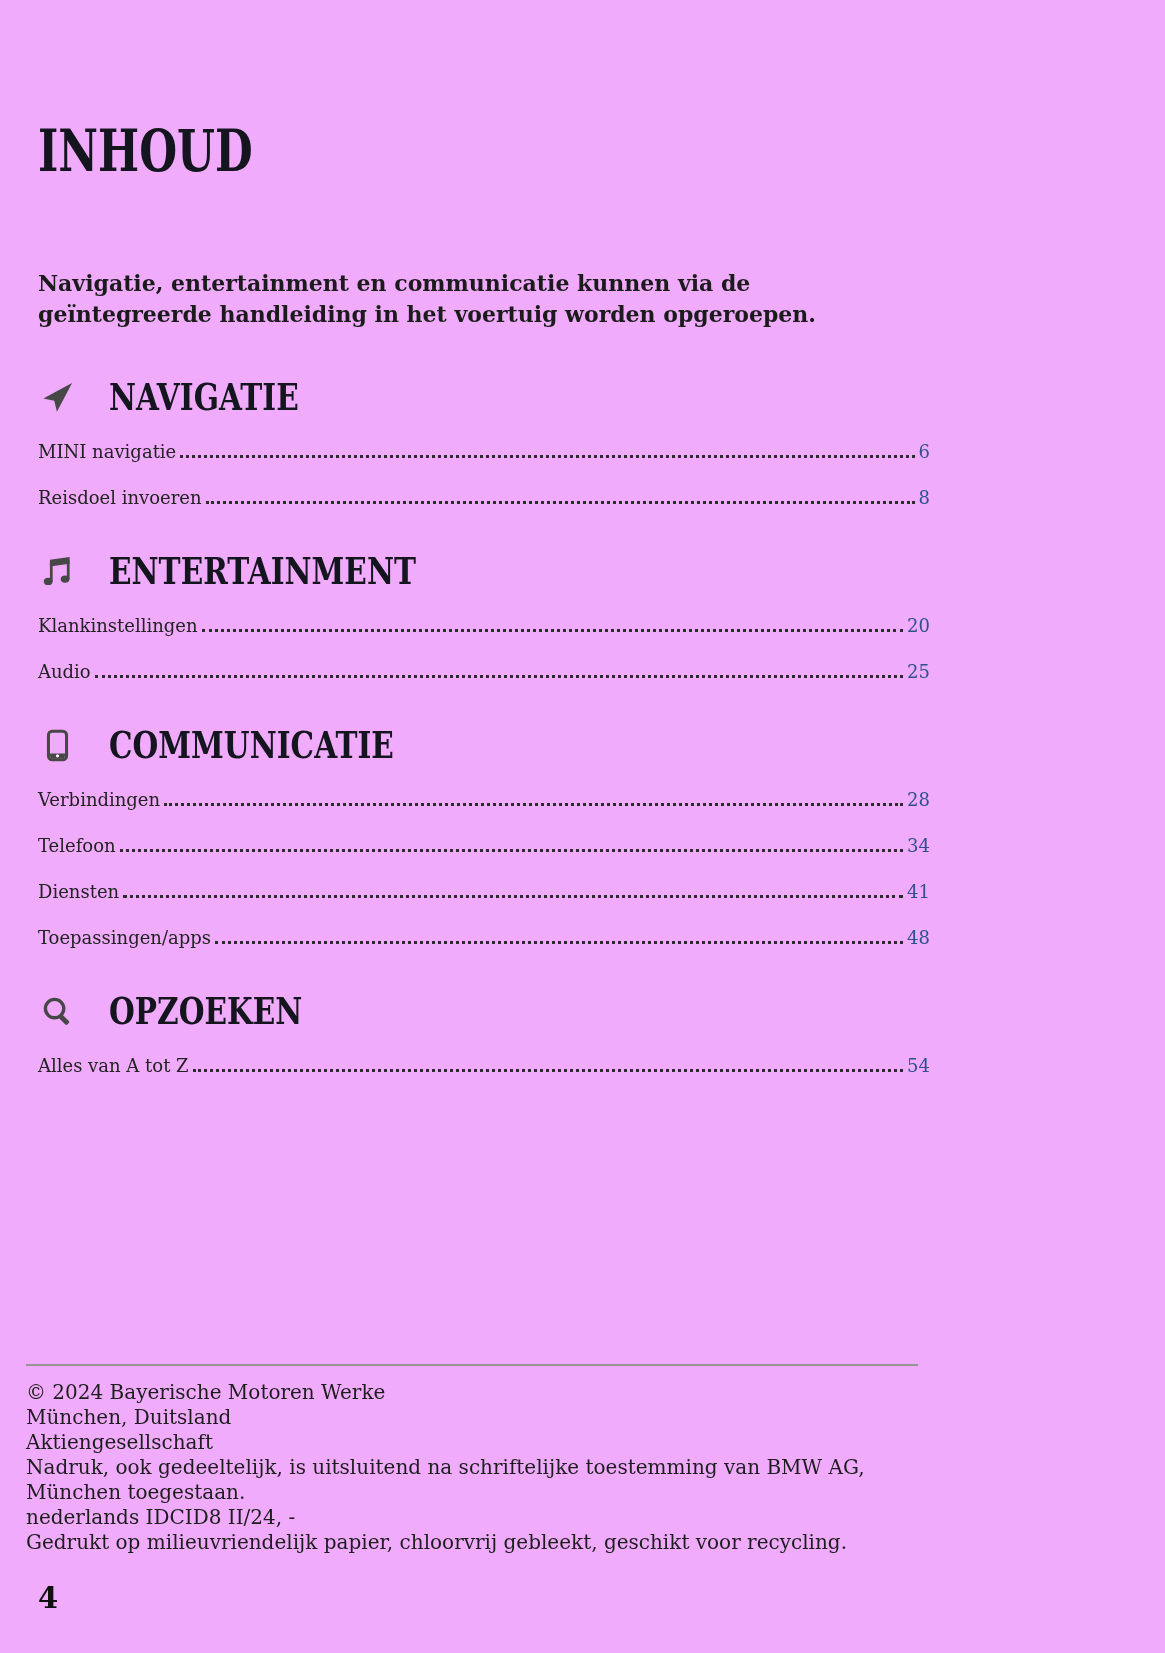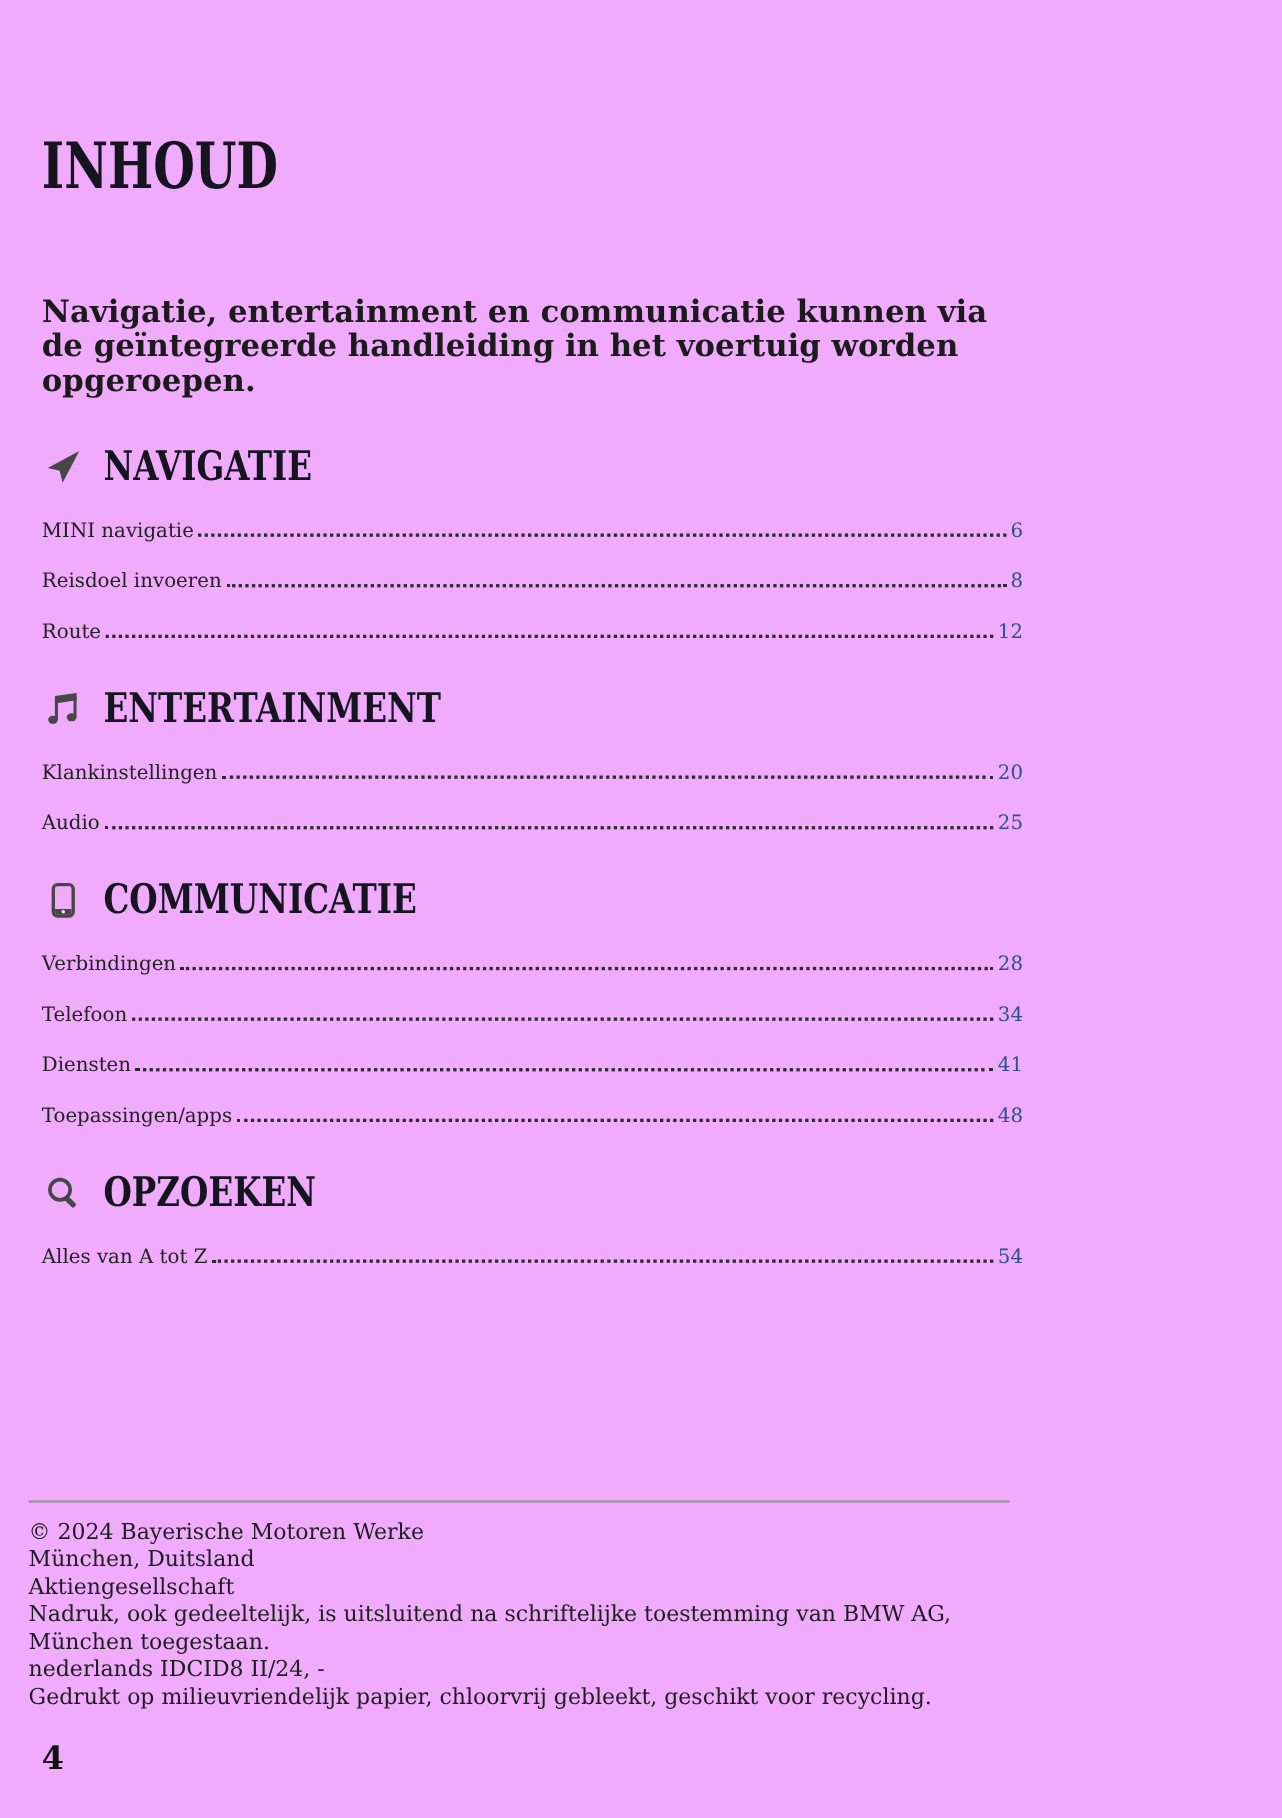--- a/index.html
+++ b/index.html
@@ -8,27 +8,27 @@
     font-family:"DejaVu Serif", serif; color:#1b1b1b; overflow:hidden;
   }
   .content { margin-left:38px; width:892px; }
 
   h1.doc-title {
     margin:0; padding-top:122px; font-size:58px; line-height:1.0;
     font-weight:bold; color:var(--heading,#15151f);
     transform:scaleX(0.75); transform-origin:left bottom; white-space:nowrap;
   }
   .intro {
-    margin:88px 0 0 0; font-size:28px; font-weight:bold; line-height:31px;
+    margin:88px 0 0 0; font-size:22px; font-weight:bold; line-height:31px;
     max-width:880px; color:#1b1b1b;
   }
 
   .toc-section { margin-top:36px; }
   .toc-section.first { margin-top:44px; }
-  .sec-head { display:flex; gap:18px; height:46px; }
+  .sec-head { display:flex; align-items:center; gap:33px; height:46px; }
   .sec-icon { width:38px; height:38px; display:flex; align-items:center; justify-content:center; color:var(--icon,#474747); flex:0 0 auto; }
   .sec-icon svg { width:35px; height:35px; display:block; }
   .sec-title {
     margin:0; font-size:37px; font-weight:bold; color:var(--heading,#15151f);
     transform:scaleX(0.8); transform-origin:left center; white-space:nowrap; line-height:1;
   }
 
   .toc-list { margin-top:4px; }
   .toc-row {
     display:flex; align-items:baseline; margin-top:18px;
@@ -71,25 +71,20 @@
     <span class="dots"></span>
     <span class="toc-page">6</span>
   </div>
 
   <div class="toc-row">
     <span class="toc-label">Reisdoel invoeren</span>
     <span class="dots"></span>
     <span class="toc-page">8</span>
   </div>
 
-  <div class="toc-row">
-    <span class="toc-label">Route</span>
-    <span class="dots"></span>
-    <span class="toc-page">12</span>
-  </div>
 </div>
   </section>
 
   <section class="toc-section">
     <div class="sec-head">
       <span class="sec-icon">
               <svg viewBox="0 0 24 24" fill="currentColor">
                 <ellipse cx="5.6" cy="18.8" rx="3" ry="2.5"></ellipse>
                 <ellipse cx="17.2" cy="17.2" rx="3" ry="2.5"></ellipse>
                 <rect x="6.8" y="5.6" width="1.9" height="13.4"></rect>

